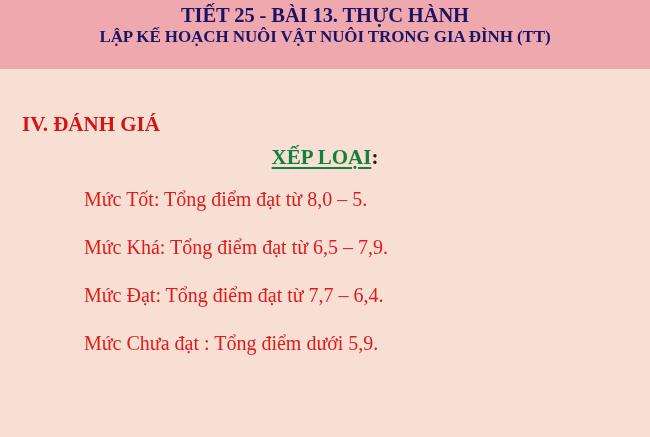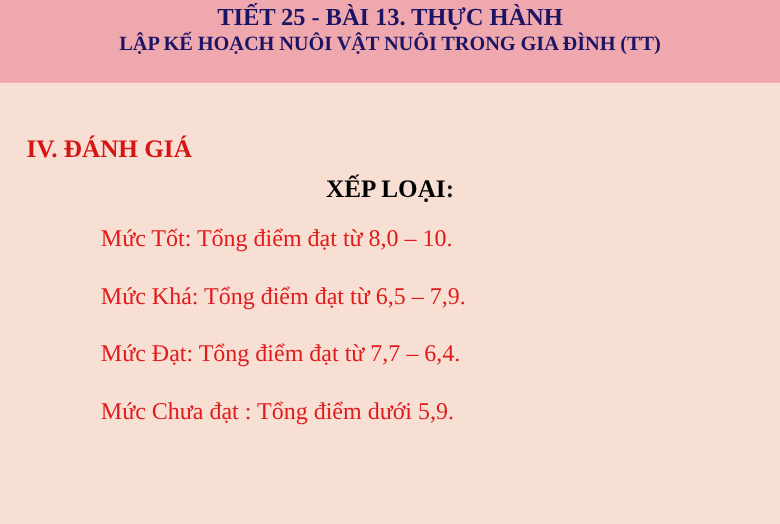--- a/index.html
+++ b/index.html
@@ -78,21 +78,22 @@
     left: 0;
     top: 145px;
     width: 650px;
     text-align: center;
     font-size: 21px;
     font-weight: bold;
     font-family: "Liberation Serif", "DejaVu Serif", serif;
     white-space: nowrap;
   }
   .rank-title .rank-word {
-    color: #000000;
+    color: #15803d;
+    text-decoration: underline;
     text-underline-offset: 3px;
     margin-top: 38px;
   }
   .rank-title .rank-colon {
     color: #1a1a1a;
   }
 
   
   .rank-list {
     position: absolute;
@@ -124,19 +125,19 @@
     <div class="header-line header-line-2">LẬP KẾ HOẠCH NUÔI VẬT NUÔI TRONG GIA ĐÌNH (TT)</div>
   </div>
 
   <div class="section-heading">IV. ĐÁNH GIÁ</div>
 
   <div class="rank-title">
     <span class="rank-word">XẾP LOẠI</span><span class="rank-colon">:</span>
   </div>
 
   <div class="rank-list">
-    <div class="rank-item">Mức Tốt: Tổng điểm đạt từ 8,0 – 10.</div>
+    <div class="rank-item">Mức Tốt: Tổng điểm đạt từ 8,0 – 5.</div>
     <div class="rank-item">Mức Khá: Tổng điểm đạt từ 6,5 – 7,9.</div>
     <div class="rank-item">Mức Đạt: Tổng điểm đạt từ 7,7 – 6,4.</div>
     <div class="rank-item">Mức Chưa đạt : Tổng điểm dưới 5,9.</div>
   </div>
 
 </div>
 
 </body></html>

